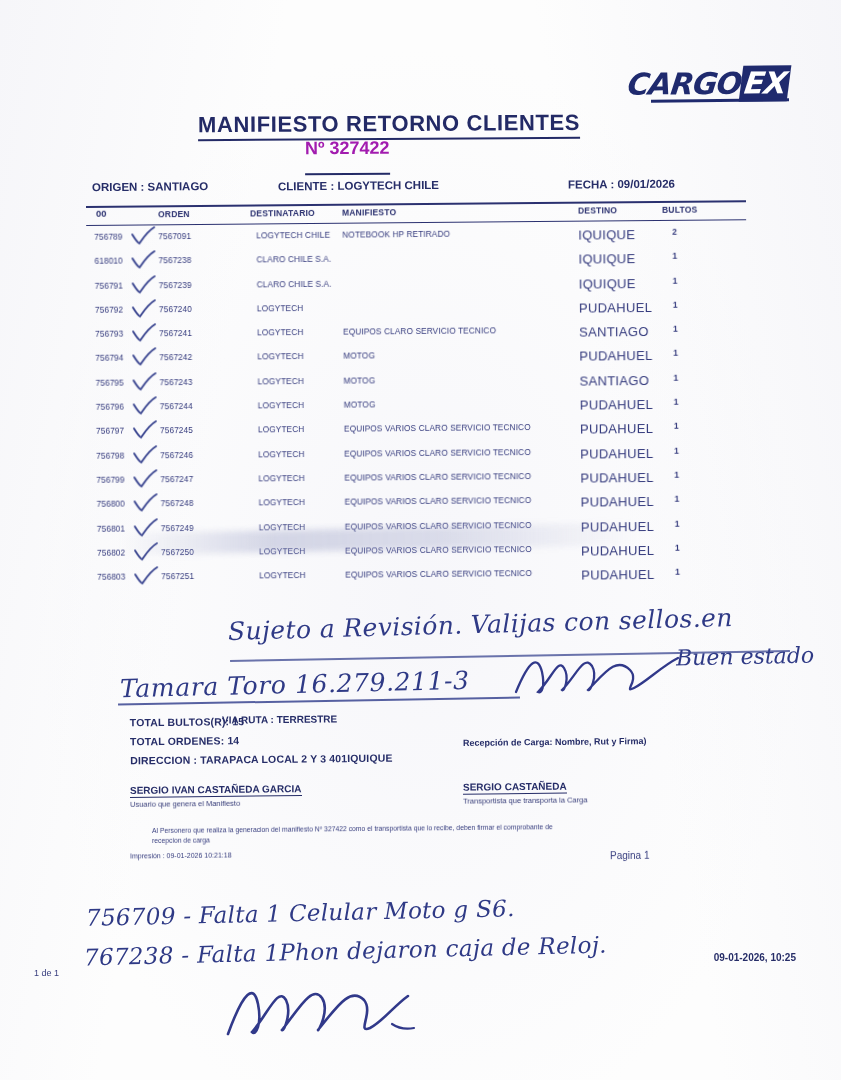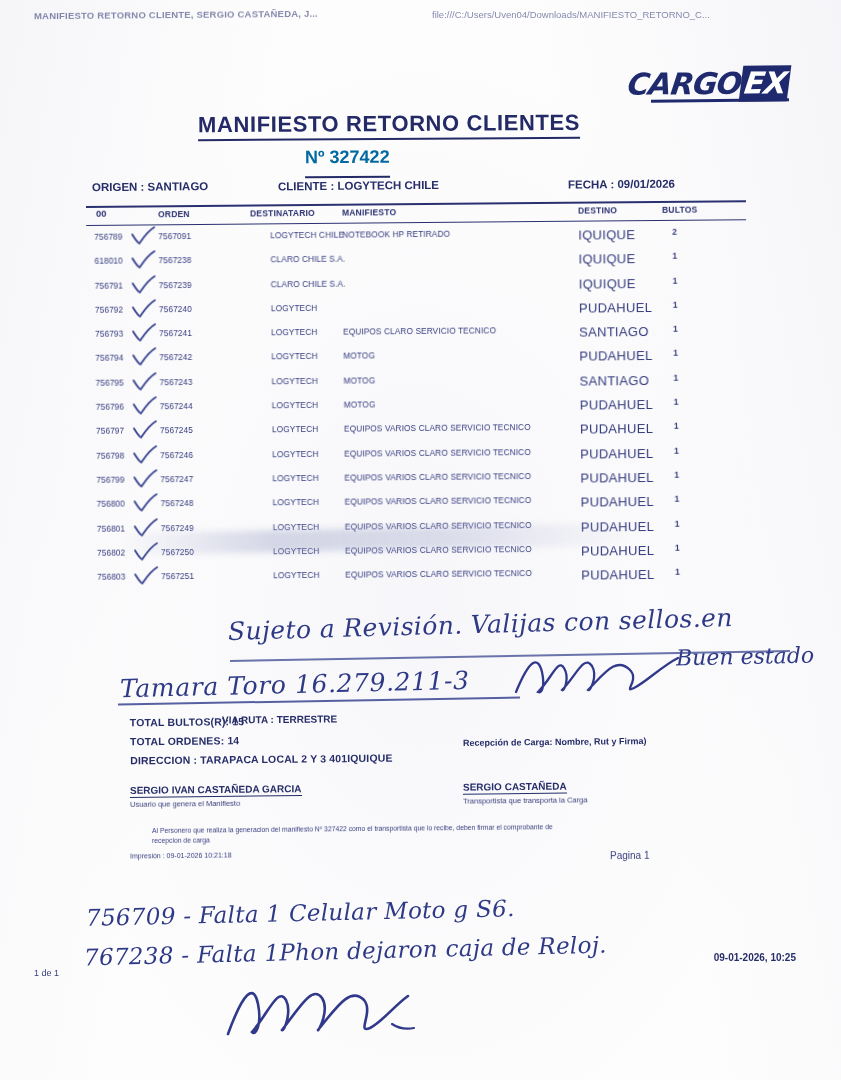--- a/index.html
+++ b/index.html
@@ -83,26 +83,26 @@
     font-size: 22px;
     font-weight: bold;
     letter-spacing: .6px;
     color: #232a66;
     border-bottom: 2px solid #232a66;
     padding-bottom: 1px;
     transform: rotate(-0.35deg);
   }
   .doc-number {
     position: absolute;
-    left: 305px; top: 147px;
+    left: 305px; top: 138px;
     font-size: 18px;
     font-weight: bold;
-    color: #0369a1;
+    color: #a21caf;
     border-bottom: 2px solid #232a66;
-    padding-bottom: 8px;
+    padding-bottom: 14px;
     transform: rotate(-0.35deg);
   }
 
   
   .meta {
     position: absolute;
     left: 92px; top: 178px;
     width: 660px;
     height: 16px;
     font-size: 11.5px;
@@ -149,21 +149,21 @@
     position: relative;
     height: 24.3px;
     font-size: 8.3px;
     color: #343a7d;
     filter: blur(.42px);
     letter-spacing: .1px;
   }
   .row span { position: absolute; white-space: nowrap; }
   .row .v-oo   { left: 10px; top: 4px; }
   .row .v-ord  { left: 74px; top: 4px; }
-  .row .v-dest { left: 166px; top: 4px; padding-left: 20px; }
+  .row .v-dest { left: 152px; top: 4px; padding-left: 20px; }
   .row .v-desc { left: 258px; top: 4px; }
   .row .v-dno  { left: 494px; top: 4px; font-size: 13px; letter-spacing: .3px; }
   .row .v-bul  { left: 588px; top: 4px; font-weight: bold; }
 
   
   .tick {
     position: absolute;
     left: 46px; top: -2px;
     width: 26px; height: 20px;
     pointer-events: none;
@@ -334,24 +334,20 @@
     color: #3a4080;
     filter: blur(.4px);
   }
 </style>
 </head>
 <body>
 
 <div class="page">
   <div class="paper-tint"></div>
 
-  <div class="topstrip">
-    <div class="t-title">MANIFIESTO RETORNO CLIENTE, SERGIO CASTAÑEDA, J...</div>
-    <div class="t-url">file:///C:/Users/Uven04/Downloads/MANIFIESTO_RETORNO_C...</div>
-  </div>
 
   <div class="logo"><span>CARGO</span><span class="ex">EX</span></div>
   <div class="logo-underline"></div>
 
   <div class="doc-title">MANIFIESTO RETORNO CLIENTES</div>
   <div class="doc-number">Nº 327422</div>
 
   <div class="meta">
     <span class="origen">ORIGEN : SANTIAGO</span>
     <span class="cliente">CLIENTE : LOGYTECH CHILE</span>

